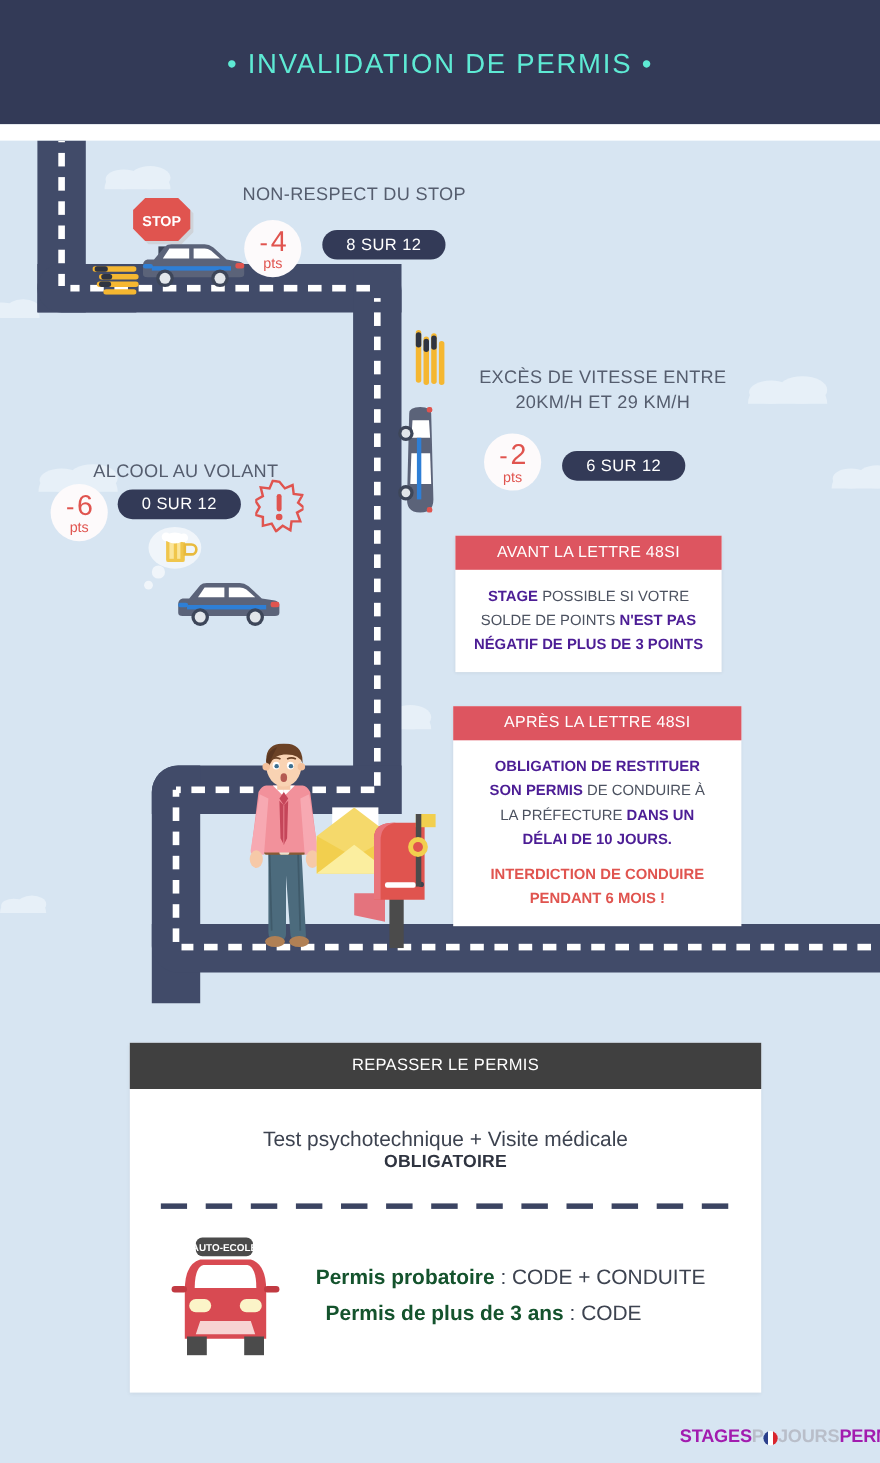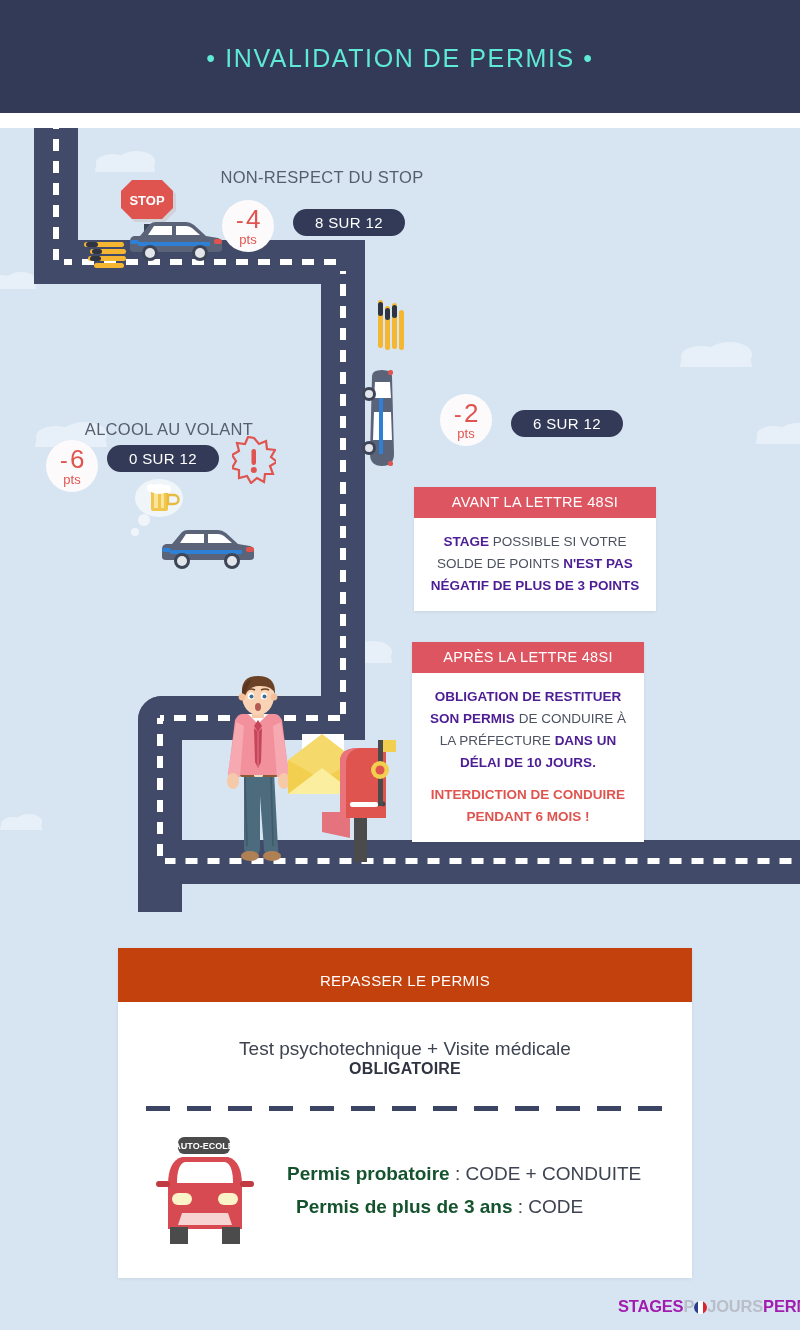--- a/index.html
+++ b/index.html
@@ -150,25 +150,25 @@
 
   
   #bottom-card {
     position: absolute;
     left: 118px; top: 948px;
     width: 574px;
     background: #ffffff;
     box-shadow: 0 1px 4px rgba(0,0,0,0.06);
   }
   #bottom-head {
-    background: #c2410c;
+    background: #404040;
     color: #ffffff;
     text-align: center;
     font-size: 15px;
-    padding: 24px 0 13px;
+    padding: 12px 0 13px;
     letter-spacing: 0.3px;
   }
   #bottom-sec1 {
     padding: 22px 0 14px;
     text-align: center;
   }
   #obligatoire {
     color: #2f3440;
     font-size: 16px;
     font-weight: bold;
@@ -318,20 +318,24 @@
       <path d="M14 44 L31 44 L32 72 L13 72 Z" fill="#ffffff"></path>
       <rect x="19" y="30" width="4" height="56" fill="#2e7fd6"></rect>
       <circle cx="9" cy="26" r="7" fill="#3d4659"></circle>
         <circle cx="9" cy="26" r="4" fill="#e2e6ea"></circle>
       <circle cx="9" cy="80" r="7" fill="#3d4659"></circle>
         <circle cx="9" cy="80" r="4" fill="#e2e6ea"></circle>
       <rect x="28" y="2" width="5" height="5" rx="2" fill="#e0544f"></rect>
       <rect x="28" y="93" width="5" height="5" rx="2" fill="#e0544f"></rect>
     </svg>
 
+    <div class="violation-title" style="left:408px; top:204px; width:280px;">
+      <div>EXCÈS DE VITESSE ENTRE</div>
+      <div>20KM/H ET 29 KM/H</div>
+    </div>
     <div class="pts-circle" style="left:440px; top:266px;">
       <div style="display:flex; align-items:baseline;">
         <span class="pts-num">-</span>
         <span class="pts-num" style="font-size:26px; margin-left:3px;">2</span>
       </div>
       <div class="pts-lbl">pts</div>
     </div>
     <div class="score-pill" style="left:511px; top:282px; width:112px;">6 SUR 12</div>
 
     <div class="violation-title" style="left:56px; top:290px; width:226px;">ALCOOL AU VOLANT</div>
@@ -378,21 +382,21 @@
 
     <div class="card" style="left:414px; top:359px; width:242px;">
       <div class="card-head">AVANT LA LETTRE 48SI</div>
       <div class="card-body">
         <div><b>STAGE</b><span> POSSIBLE SI VOTRE</span></div>
         <div><span>SOLDE DE POINTS </span><b>N'EST PAS</b></div>
         <div><b>NÉGATIF DE PLUS DE 3 POINTS</b></div>
       </div>
     </div>
 
-    <div class="card" style="left:412px; top:514px; width:232px;">
+    <div class="card" style="left:412px; top:514px; width:262px;">
       <div class="card-head">APRÈS LA LETTRE 48SI</div>
       <div class="card-body">
         <div><b>OBLIGATION DE RESTITUER</b></div>
         <div><b>SON PERMIS</b><span> DE CONDUIRE À</span></div>
         <div><span>LA PRÉFECTURE </span><b>DANS UN</b></div>
         <div><b>DÉLAI DE 10 JOURS.</b></div>
         <div class="card-warn">
           <div>INTERDICTION DE CONDUIRE</div>
           <div>PENDANT 6 MOIS !</div>
         </div>

